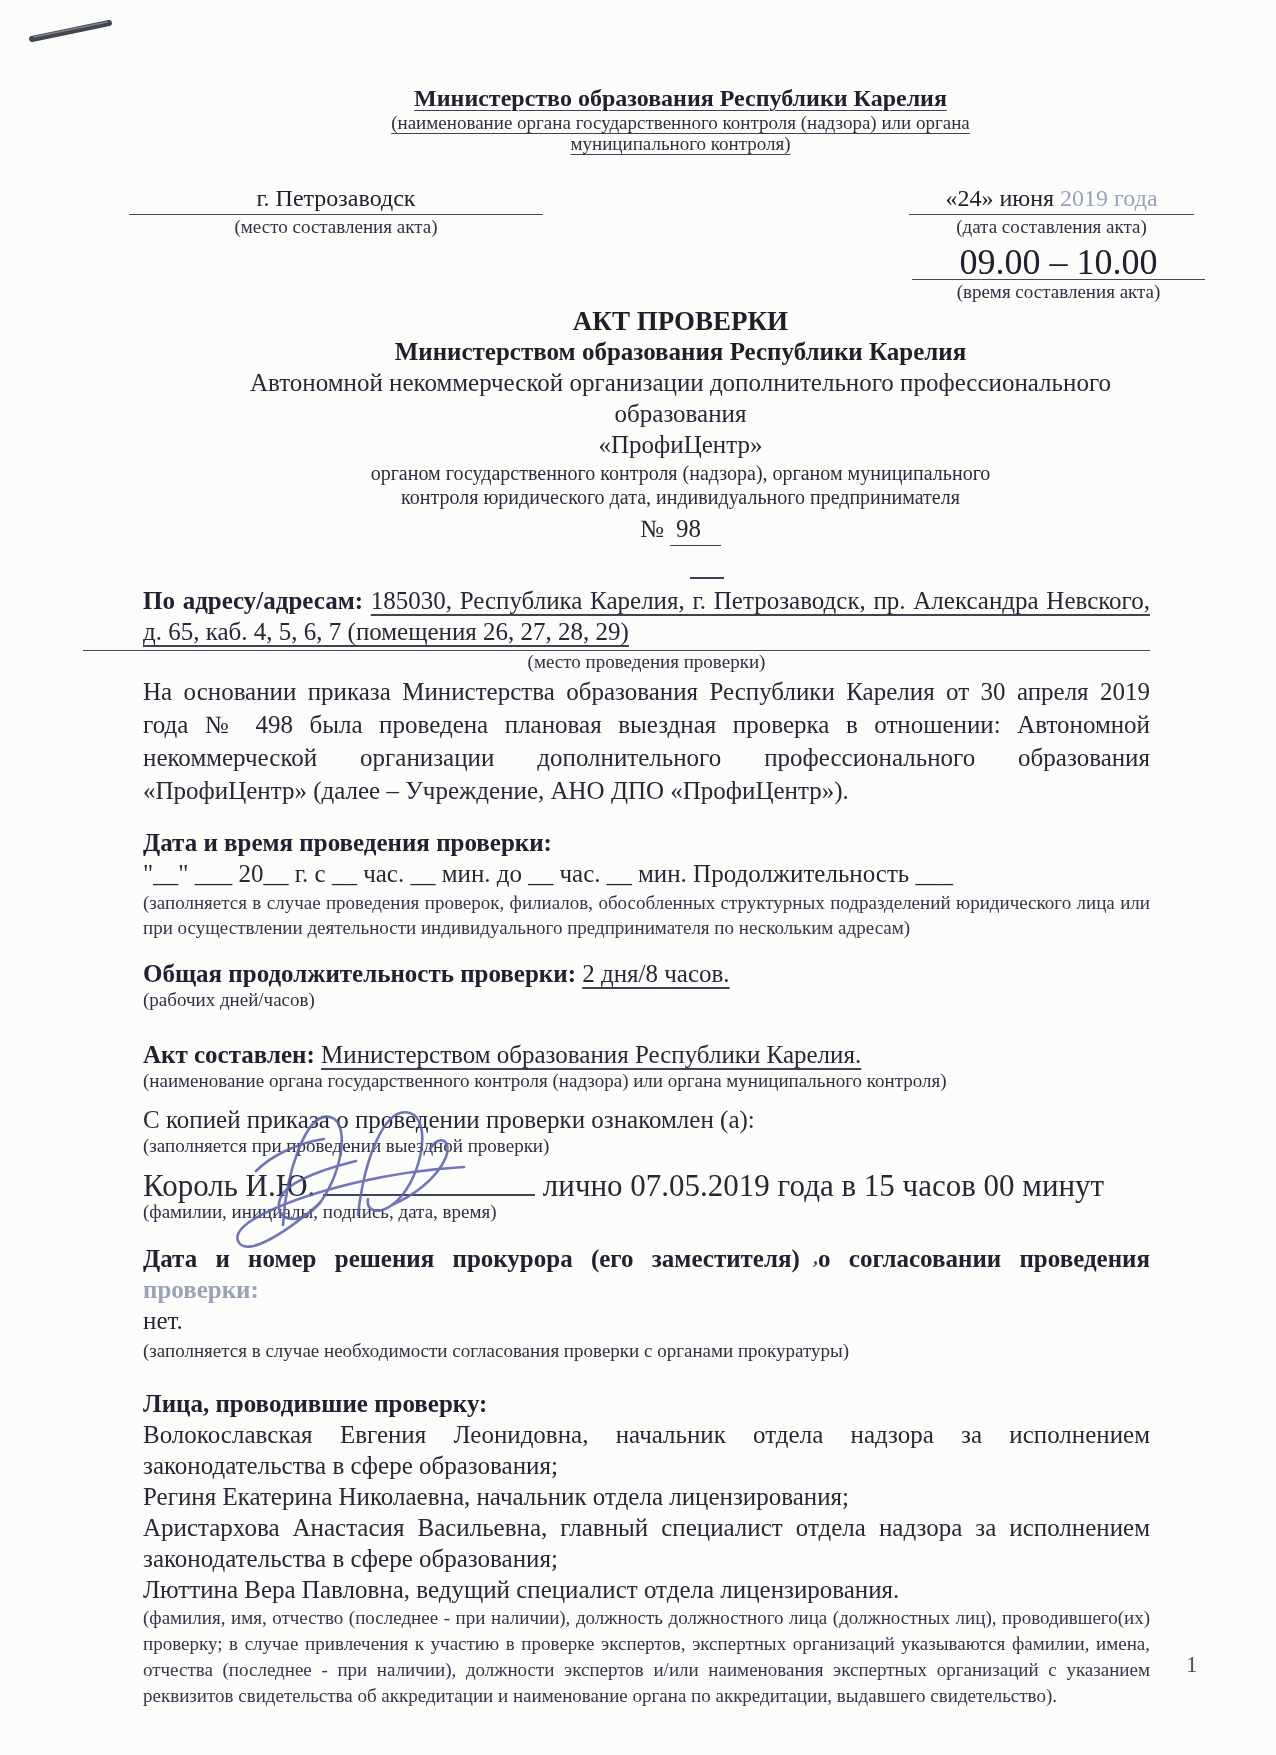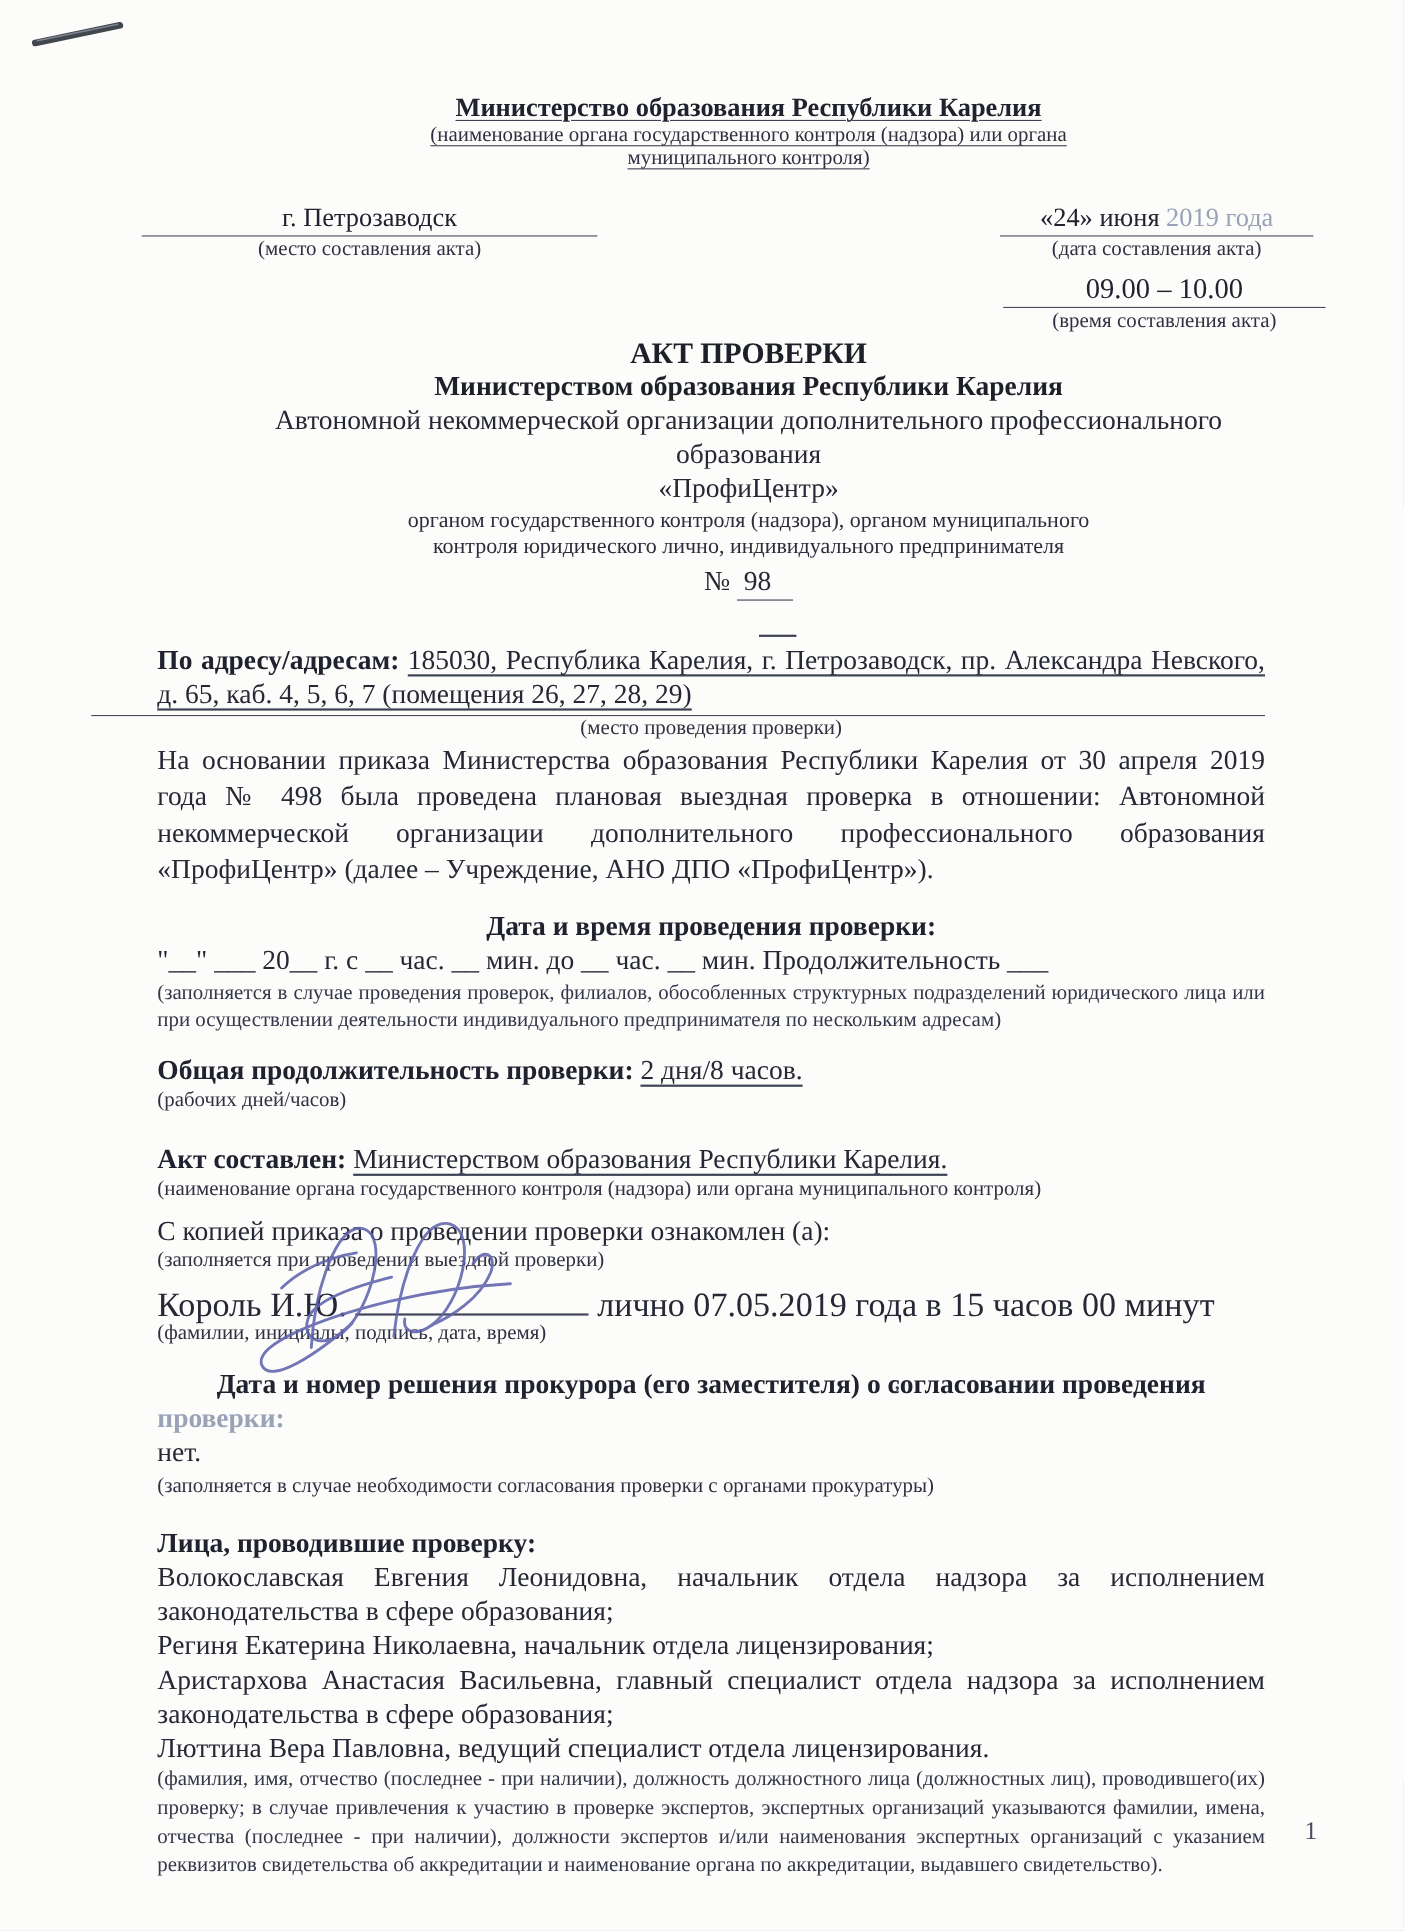--- a/index.html
+++ b/index.html
@@ -30,21 +30,21 @@
   .hdr-authority span,.hdr-cap span{
     text-decoration:underline;text-underline-offset:4px;
     text-decoration-thickness:1.2px;text-decoration-color:#3d4254;
   }
   .row{display:flex;justify-content:space-between;margin-top:30px;gap:32px;}
   .col-place{width:414px;margin-left:-14px;text-align:center;}
   .col-date{width:285px;margin-right:-44px;text-align:center;}
   .col-val{font-size:24px;line-height:28px;color:#20222f;border-bottom:1.5px solid #454a5c;padding-bottom:2px;}
   .col-cap{font-size:19px;line-height:21px;color:#2f3142;padding-top:1px;}
   .col-time{width:293px;margin-left:auto;margin-right:-55px;margin-top:12px;text-align:center;}
-  .time-val{font-size:26px;line-height:27px;color:#20222f;border-bottom:1.5px solid #454a5c;padding-bottom:3px;}
+  .time-val{font-size:36px;line-height:27px;color:#20222f;border-bottom:1.5px solid #454a5c;padding-bottom:3px;}
   
   .title-block{margin-left:68px;text-align:center;margin-top:4px;}
   .t-act{font-size:27px;line-height:30px;font-weight:bold;color:#1e2029;}
   .t-by{font-size:25px;line-height:31px;font-weight:bold;color:#1e2029;}
   .t-org1{font-size:25px;line-height:31px;}
   .t-org2{font-size:25px;line-height:32px;}
   .t-sub{font-size:20px;line-height:24px;color:#2b2d3c;}
   .t-num{font-size:25px;line-height:28px;margin-top:6px;}
   .num-u{border-bottom:1.5px solid #3d4254;padding:0 20px 3px 6px;}
   .dash-rule{width:34px;border-top:2px solid #3c4050;margin:34px 0 0 547px;}
@@ -54,21 +54,21 @@
   .cap{font-size:19px;line-height:22px;color:#2f3142;}
   .cap2{font-size:19px;line-height:25px;color:#343649;}
   .h25{font-size:25px;line-height:31px;}
   .sig-row{font-size:31px;line-height:30px;margin-top:6px;}
   .sig-blank{display:inline-block;width:212px;border-bottom:2px solid #41465a;height:1em;vertical-align:baseline;}
   .fineprint{font-size:19px;line-height:26px;color:#343649;text-align:justify;}
   .just-last{text-align:justify;text-align-last:justify;}
   .page-num{position:absolute;left:1186px;top:1652px;font-size:23px;color:#4a5065;}
   .staple{position:absolute;left:25px;top:12px;}
   .signature{position:absolute;left:228px;top:1103px;pointer-events:none;}
-  .mt20{margin-top:20px;text-align:center;} .mt18{margin-top:18px;} .mt28{margin-top:28px;}
+  .mt20{margin-top:20px;} .mt18{margin-top:18px;} .mt28{margin-top:28px;}
   .mt24{margin-top:12px;} .mt26{margin-top:26px;} .mt4{margin-top:4px;}
   .ink-mark{position:absolute;left:810px;top:1256px;font-size:24px;color:#3b3f52;transform:rotate(12deg);}
 </style>
 </head>
 <body>
 
 <div class="page">
 
   <svg class="staple" width="96" height="36" viewBox="0 0 96 36">
     <line x1="7" y1="27" x2="84" y2="11" stroke="#41464f" stroke-width="6" stroke-linecap="round"></line>
@@ -98,21 +98,21 @@
       <div class="time-val">09.00 – 10.00</div>
       <div class="col-cap">(время составления акта)</div>
     </div>
 
     <div class="title-block">
       <div class="t-act">АКТ ПРОВЕРКИ</div>
       <div class="t-by">Министерством образования Республики Карелия</div>
       <div class="t-org1">Автономной некоммерческой организации дополнительного профессионального образования</div>
       <div class="t-org2">«ПрофиЦентр»</div>
       <div class="t-sub">органом государственного контроля (надзора), органом муниципального</div>
-      <div class="t-sub">контроля юридического лично, индивидуального предпринимателя</div>
+      <div class="t-sub">контроля юридического дата, индивидуального предпринимателя</div>
       <div class="t-num"><span>№</span>&nbsp;<span class="num-u">98</span></div>
     </div>
     <div class="dash-rule"></div>
 
     <div class="body j addr"><span class="b">По адресу/адресам:</span> <span class="uv">185030, Республика Карелия, г. Петрозаводск, пр. Александра Невского, д. 65, каб. 4, 5, 6, 7 (помещения 26, 27, 28, 29)</span></div>
     <div class="cap center">(место проведения проверки)</div>
 
     <div class="body j" style="margin-top:2px;">На основании приказа Министерства образования Республики Карелия от 30 апреля 2019 года № 498 была проведена плановая выездная проверка в отношении: Автономной некоммерческой организации дополнительного профессионального образования «ПрофиЦентр» (далее – Учреждение, АНО ДПО «ПрофиЦентр»).</div>
 
     <div class="h25 b mt20">Дата и время проведения проверки:</div>

